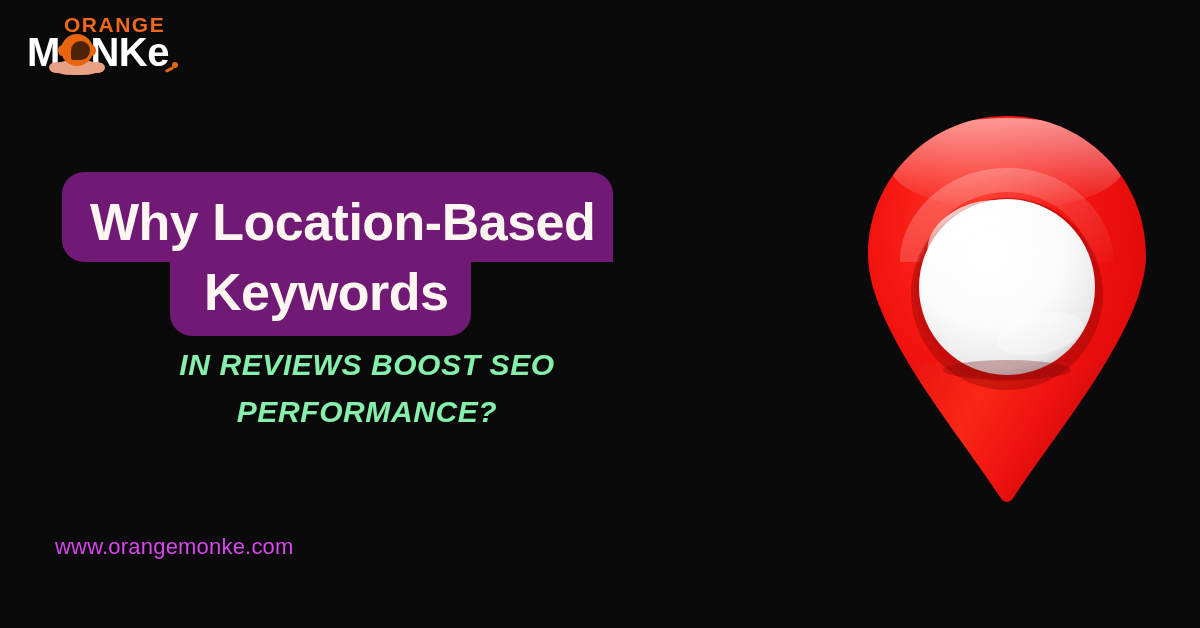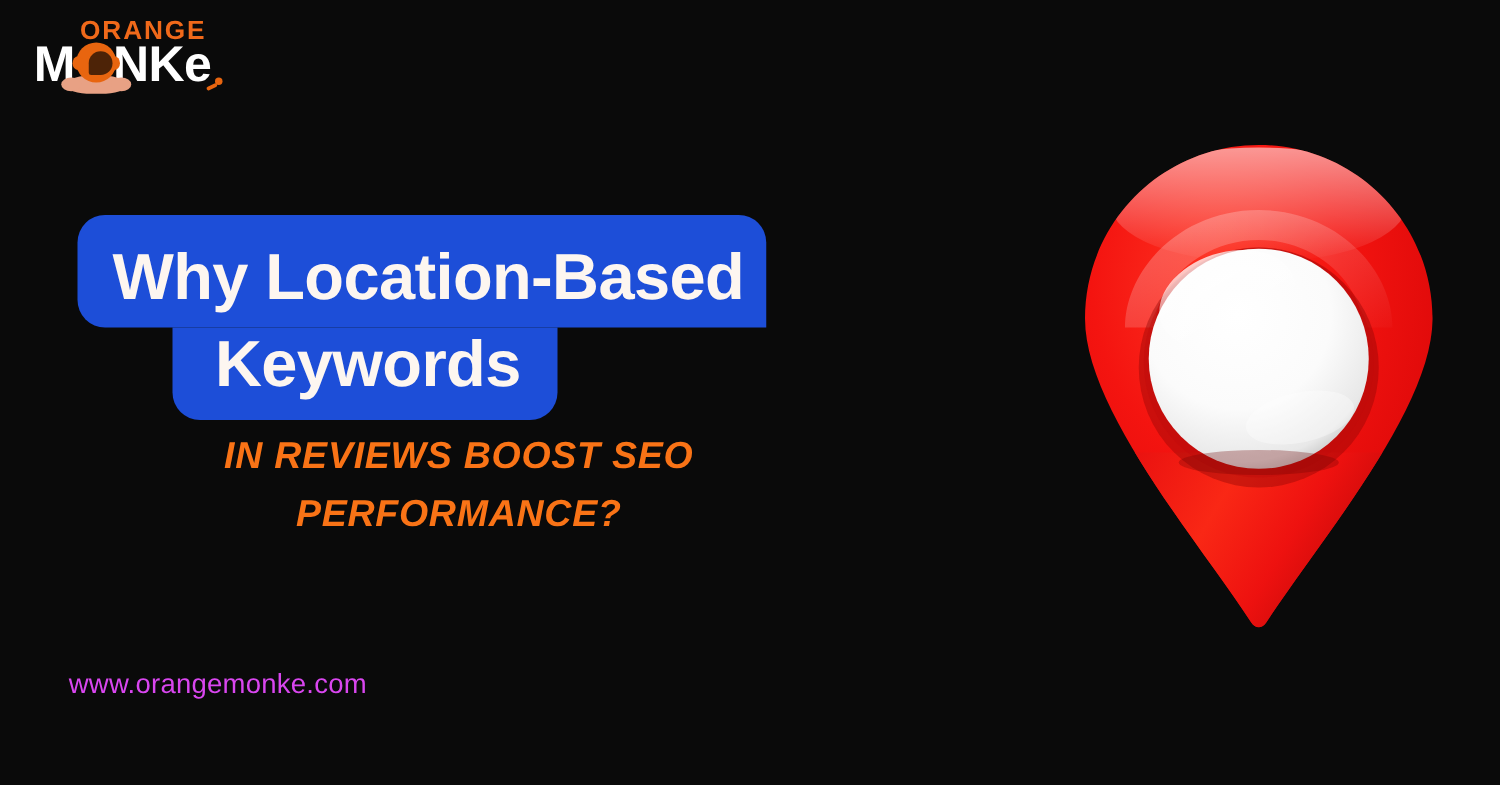--- a/index.html
+++ b/index.html
@@ -121,48 +121,48 @@
 
   
   .heading {
     position:absolute;
     left:62px;
     top:172px;
     width:640px;
   }
   .hl-line {
     display:block;
-    background:#1d4ed8;
+    background:#701a75;
     color:#fdf6f0;
     font-family:"Liberation Sans", sans-serif;
     font-weight:700;
     font-size:52px;
     line-height:1;
     letter-spacing:-0.5px;
     white-space:nowrap;
     width:max-content;
   }
   .hl-line.l1 {
     border-radius:22px 22px 0 22px;
     padding:24px 18px 14px 28px;
   }
   .hl-line.l2 {
-    margin-left:76px;
+    margin-left:108px;
     border-radius:0 0 22px 22px;
-    padding:4px 29px 18px 34px;
+    padding:4px 22px 18px 34px;
   }
 
   
   .subheading {
     position:absolute;
     left:62px;
     top:342px;
     width:610px;
     text-align:center;
-    color:#f97316;
+    color:#86efac;
     font-family:"Liberation Sans", sans-serif;
     font-style:italic;
     font-weight:700;
     font-size:30px;
     line-height:1.55;
     letter-spacing:0.6px;
   }
   .subheading .sline { display:block; }
 
   

